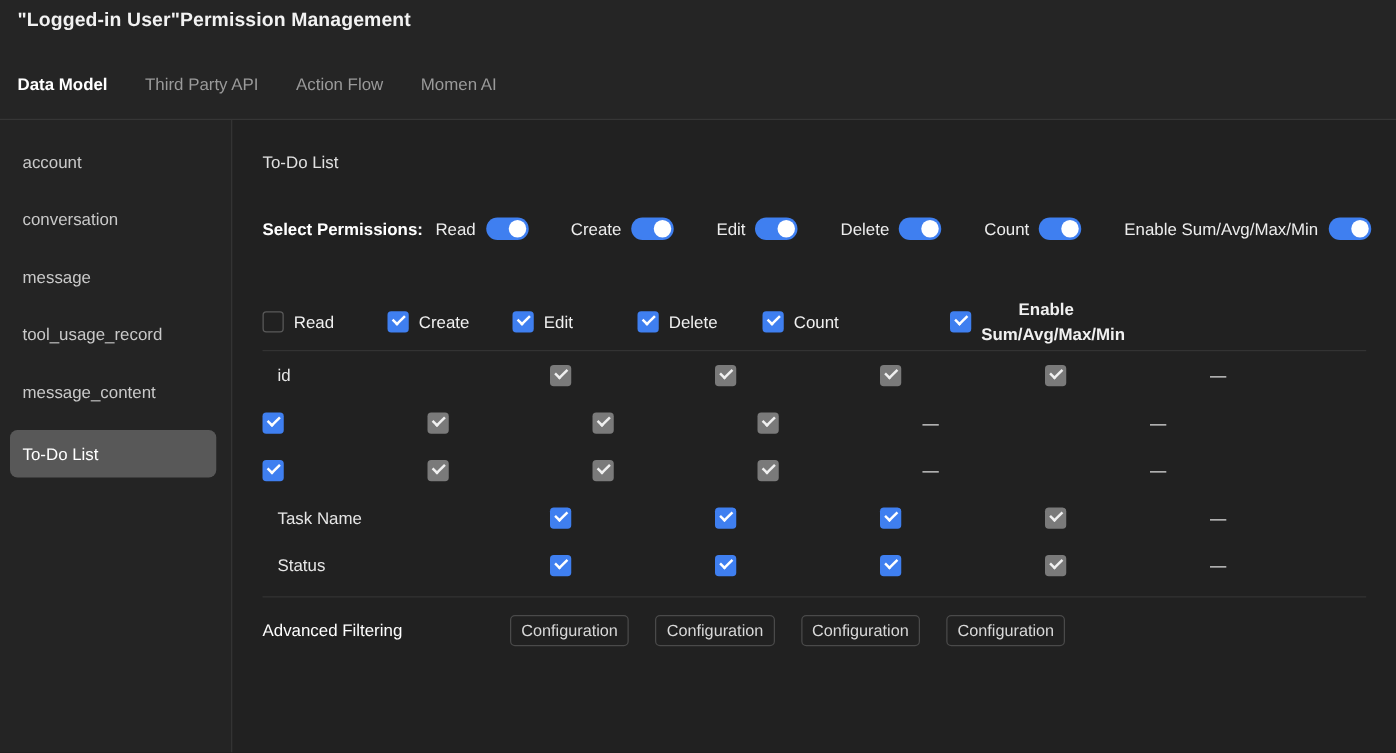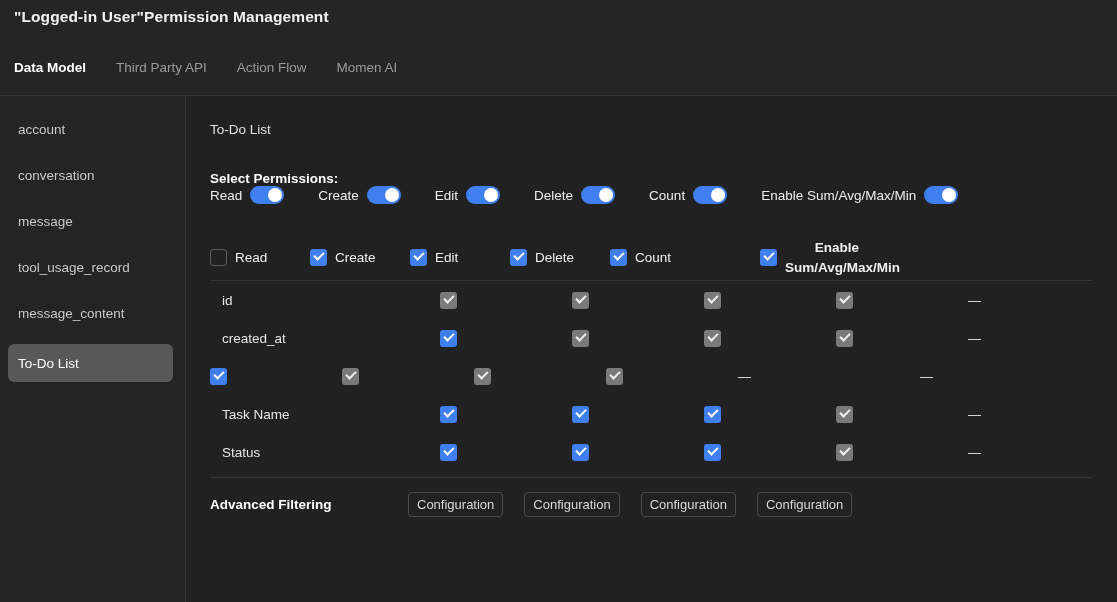--- a/index.html
+++ b/index.html
@@ -96,22 +96,22 @@
   .entity-name {
     font-size: 13.5px;
     color: #e0e0e0;
     margin-bottom: 34px;
     padding-left: 0px;
   }
 
   
   .perm-row {
     display: flex;
+    align-items: center;
     height: 24px;
-    flex-direction: column;
   }
   .perm-label {
     font-size: 13.5px;
     font-weight: 700;
     color: #ffffff;
     white-space: nowrap;
     margin-right: 10px;
   }
   .perm-item {
     display: flex;
@@ -232,21 +232,21 @@
   }
   .adv-row {
     display: flex;
     align-items: center;
     height: 52px;
   }
   .adv-label {
     width: 198px;
     min-width: 198px;
     font-size: 13.5px;
-    font-weight: 700;
+    font-weight: 400;
     color: #ffffff;
   }
   .cfg-btn {
     border: 1px solid #4a4a4a;
     border-radius: 4px;
     background: transparent;
     color: #d8d8d8;
     font-size: 13px;
     font-family: "Liberation Sans", sans-serif;
     padding: 4px 8px;
@@ -371,21 +371,20 @@
                 <div class="cb on-dim"></div>
               </div>
               <div class="col-op wide">
                 <span class="dash">—</span>
               </div>
               <div class="col-op last">
                 <span class="dash">—</span>
               </div>
             </div>
             <div class="mrow data">
-              <div class="col-field">created_at</div>
               <div class="col-op">
                 <div class="cb on"></div>
               </div>
               <div class="col-op">
                 <div class="cb on-dim"></div>
               </div>
               <div class="col-op">
                 <div class="cb on-dim"></div>
               </div>
               <div class="col-op">

